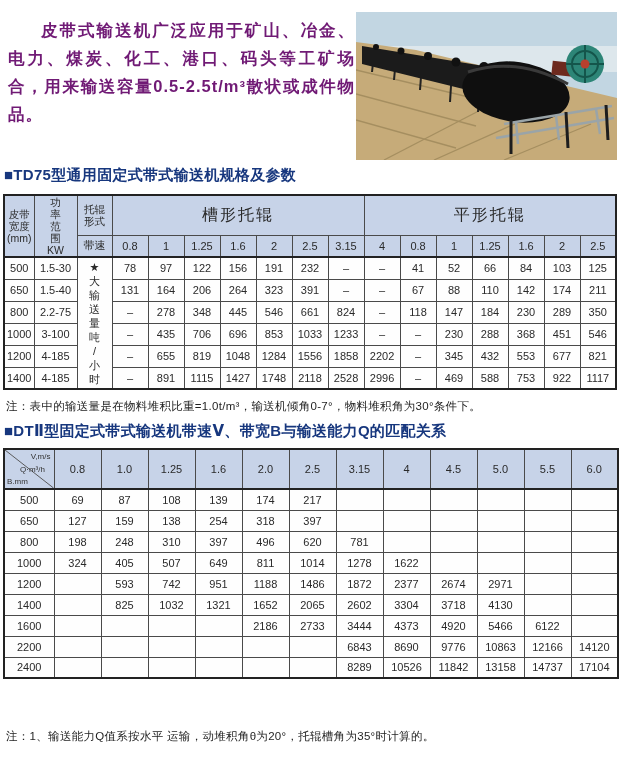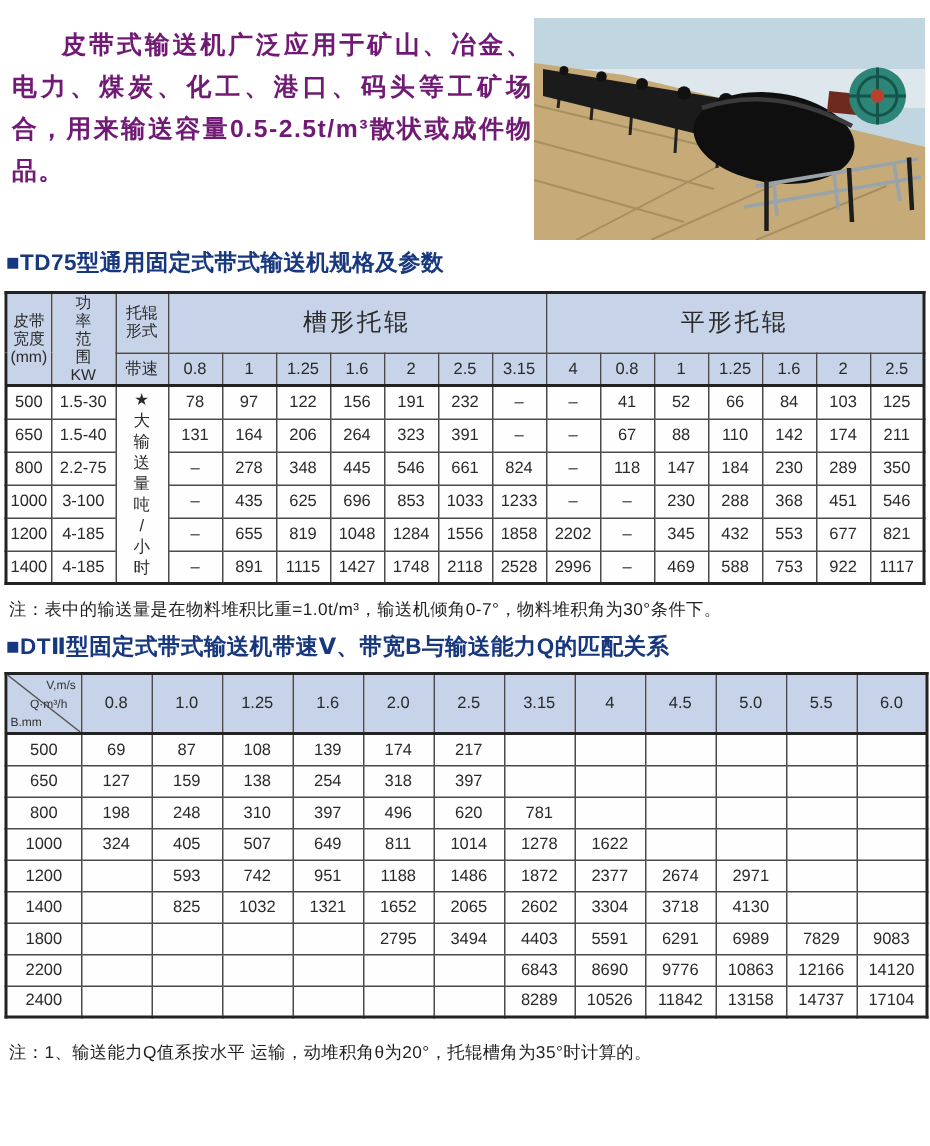--- a/index.html
+++ b/index.html
@@ -46,21 +46,21 @@
   .diag svg { position:absolute; inset:0; width:100%; height:100%; }
   .diag .lab { position:absolute; font-size:8px; color:#333; line-height:9px; }
   .diag .lab.v { top:2px; right:3px; }
   .diag .lab.q { top:15px; left:15px; }
   .diag .lab.b { bottom:2px; left:2px; }
   .footnote {
     position:absolute; left:6px; font-size:11.5px; color:#1f1f1f; letter-spacing:0.3px;
     white-space:nowrap;
   }
   #note1 { top:399px; }
-  #notes2 { top:695px; line-height:15px; }
+  #notes2 { top:729px; line-height:15px; }
   #notes2 .line2 { padding-left:26px; }
 </style>
 </head>
 <body>
 
 <div class="intro">皮带式输送机广泛应用于矿山、冶金、电力、煤炭、化工、港口、码头等工矿场合，用来输送容量0.5-2.5t/m³散状或成件物品。</div>
 
 <div class="photo">
   <svg viewBox="0 0 261 148" preserveAspectRatio="none">
     <rect width="261" height="148" fill="#c2d6e2"></rect>
@@ -216,21 +216,21 @@
         <td>184</td>
         <td>230</td>
         <td>289</td>
         <td>350</td>
       </tr>
       <tr>
         <td>1000</td>
         <td>3-100</td>
         <td>–</td>
         <td>435</td>
-        <td>625</td>
+        <td>706</td>
         <td>696</td>
         <td>853</td>
         <td>1033</td>
         <td>1233</td>
         <td>–</td>
         <td>–</td>
         <td>230</td>
         <td>288</td>
         <td>368</td>
         <td>451</td>
@@ -393,33 +393,33 @@
         <td>1652</td>
         <td>2065</td>
         <td>2602</td>
         <td>3304</td>
         <td>3718</td>
         <td>4130</td>
         <td></td>
         <td></td>
       </tr>
       <tr>
-        <td>1800</td>
-        <td></td>
-        <td></td>
-        <td></td>
-        <td></td>
-        <td>2795</td>
-        <td>3494</td>
-        <td>4403</td>
-        <td>5591</td>
-        <td>6291</td>
-        <td>6989</td>
-        <td>7829</td>
-        <td>9083</td>
+        <td>1600</td>
+        <td></td>
+        <td></td>
+        <td></td>
+        <td></td>
+        <td>2186</td>
+        <td>2733</td>
+        <td>3444</td>
+        <td>4373</td>
+        <td>4920</td>
+        <td>5466</td>
+        <td>6122</td>
+        <td></td>
       </tr>
       <tr>
         <td>2200</td>
         <td></td>
         <td></td>
         <td></td>
         <td></td>
         <td></td>
         <td></td>
         <td>6843</td>

